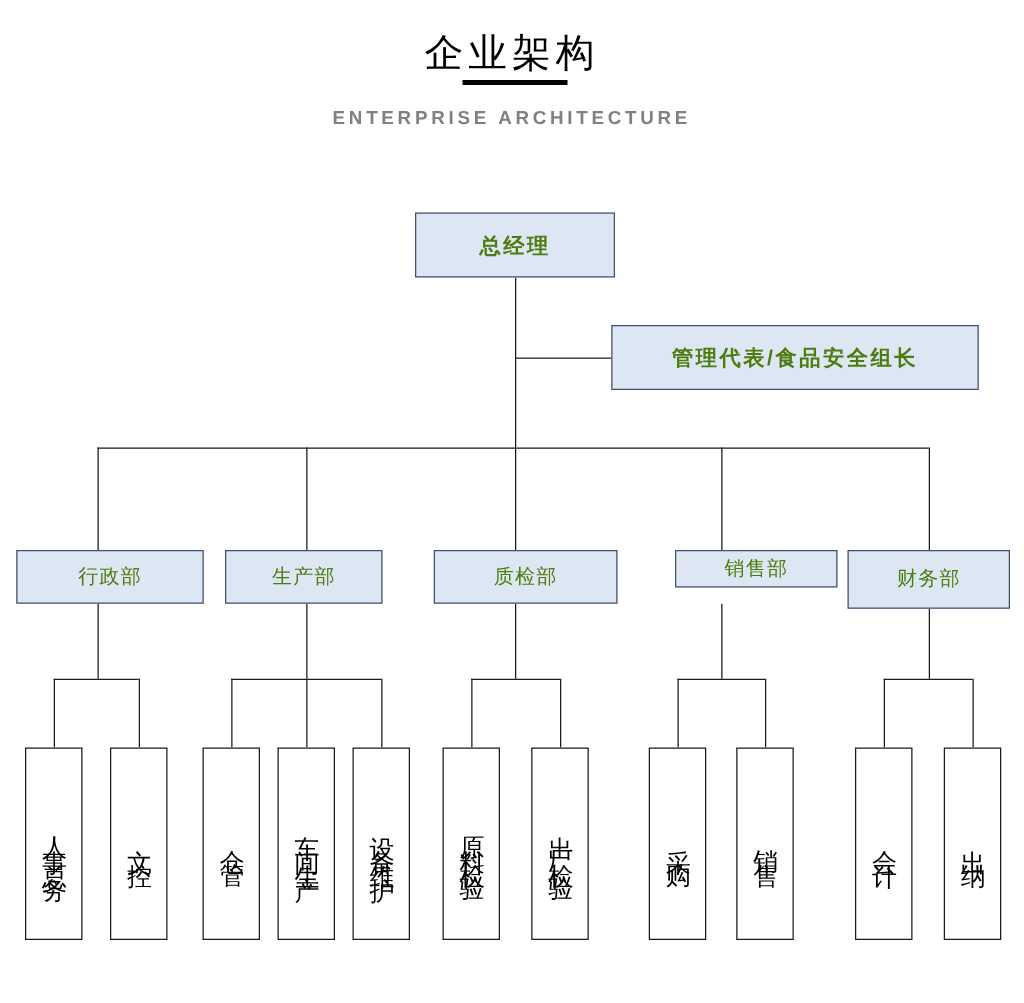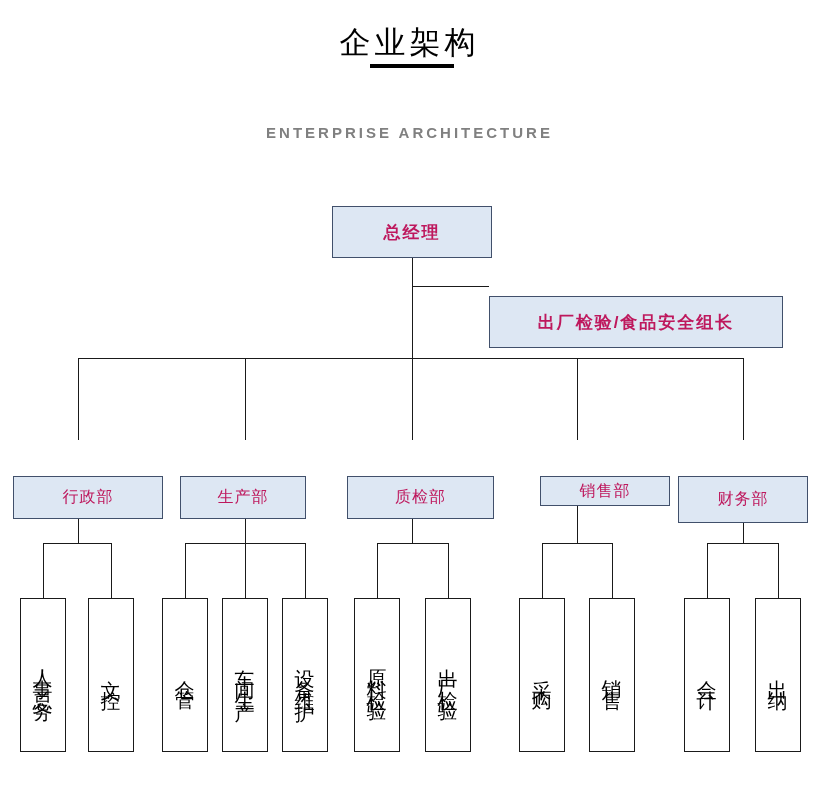--- a/index.html
+++ b/index.html
@@ -27,21 +27,20 @@
     background: var(--title, #000000);
   }
   .subtitle {
     position: absolute;
     left: 0; right: 0; top: 86px;
     text-align: center;
     font-size: 15px;
     font-weight: bold;
     letter-spacing: 3px;
     color: var(--subtitle, #808080);
-    margin-top: 38px;
   }
   .vline {
     position: absolute;
     width: 1px;
     background: var(--line, #1a1a1a);
   }
   .hline {
     position: absolute;
     height: 1px;
     background: var(--line, #1a1a1a);
@@ -49,22 +48,21 @@
   .node {
     position: absolute;
     box-sizing: border-box;
     background: var(--node-fill, #dde7f3);
     border: 1px solid var(--node-border, #41506b);
     display: flex;
     align-items: center;
     justify-content: center;
     font-size: 16px;
     letter-spacing: 1px;
-    color: #be185d;
-    margin-top: 36px;
+    color: #4d7c0f;
   }
   .node.root, .node.staff {
     font-size: 17px;
     font-weight: bold;
     letter-spacing: 2px;
   }
   .leaf {
     position: absolute;
     box-sizing: border-box;
     width: 46px;
@@ -118,21 +116,21 @@
   <div class="vline" style="left:245px;top:543px;height:55px"></div>
   <div class="vline" style="left:305px;top:543px;height:55px"></div>
   <div class="vline" style="left:377px;top:543px;height:55px"></div>
   <div class="vline" style="left:448px;top:543px;height:55px"></div>
   <div class="vline" style="left:542px;top:543px;height:55px"></div>
   <div class="vline" style="left:612px;top:543px;height:55px"></div>
   <div class="vline" style="left:707px;top:543px;height:55px"></div>
   <div class="vline" style="left:778px;top:543px;height:55px"></div>
 
   <div class="node root" style="left:332px;top:170px;width:160px;height:52px">总经理</div>
-  <div class="node staff" style="left:489px;top:260px;width:294px;height:52px">出厂检验/食品安全组长</div>
+  <div class="node staff" style="left:489px;top:260px;width:294px;height:52px">管理代表/食品安全组长</div>
 
   <div class="node dept" style="left:13px;top:440px;width:150px;height:43px">行政部</div>
   <div class="node dept" style="left:180px;top:440px;width:126px;height:43px">生产部</div>
   <div class="node dept" style="left:347px;top:440px;width:147px;height:43px">质检部</div>
   <div class="node dept" style="left:540px;top:440px;width:130px;height:30px">销售部</div>
   <div class="node dept" style="left:678px;top:440px;width:130px;height:47px">财务部</div>
 
   <div class="leaf" style="left:20px">人事总务</div>
   <div class="leaf" style="left:88px">文控</div>
 

